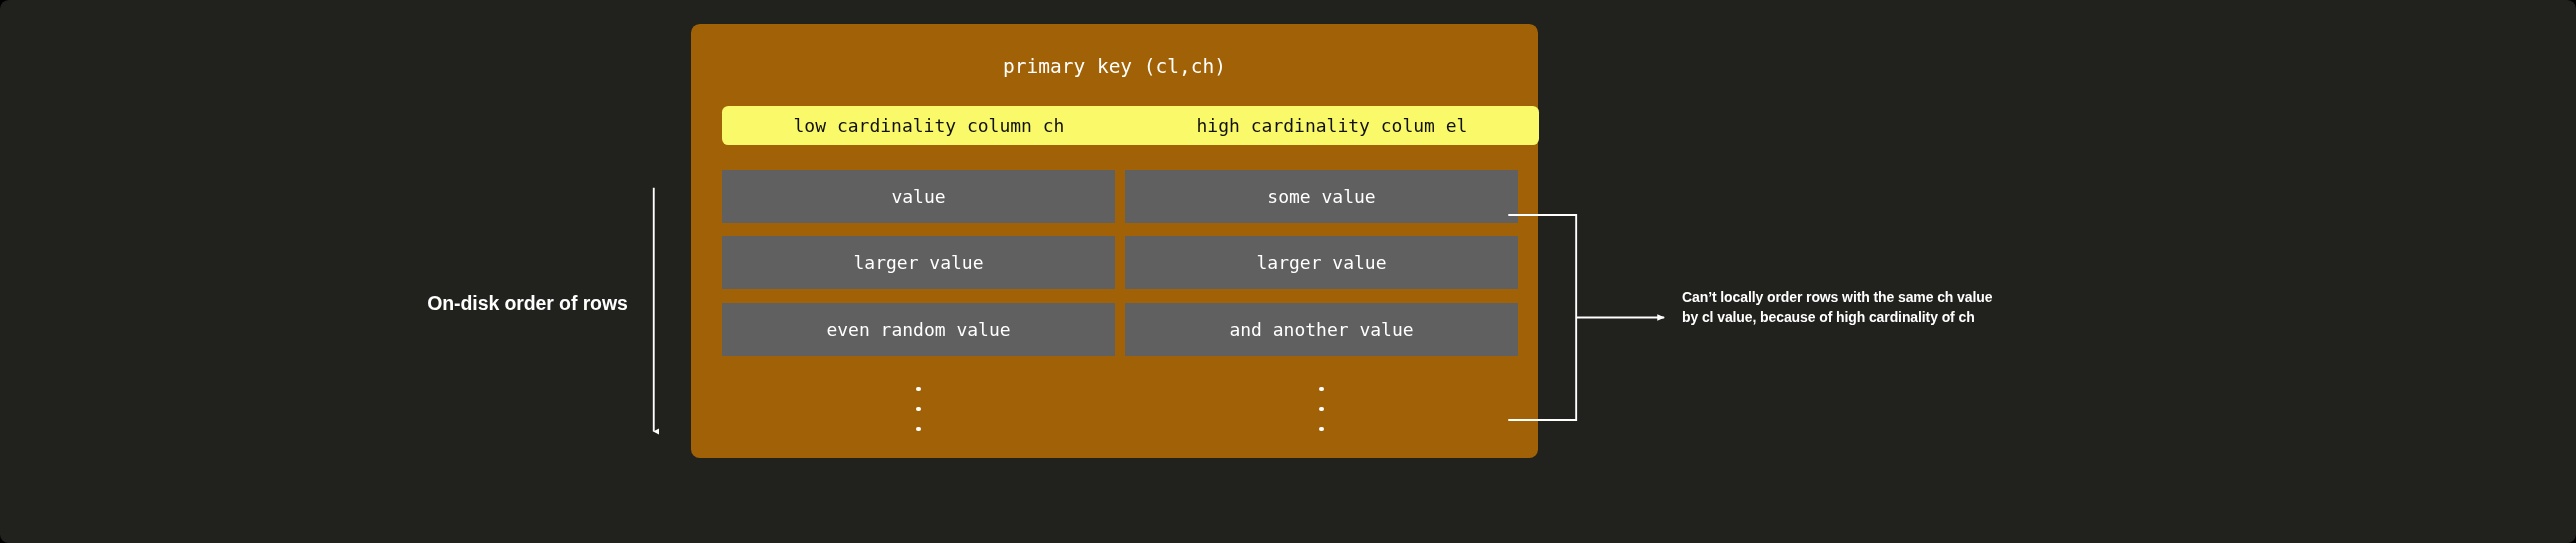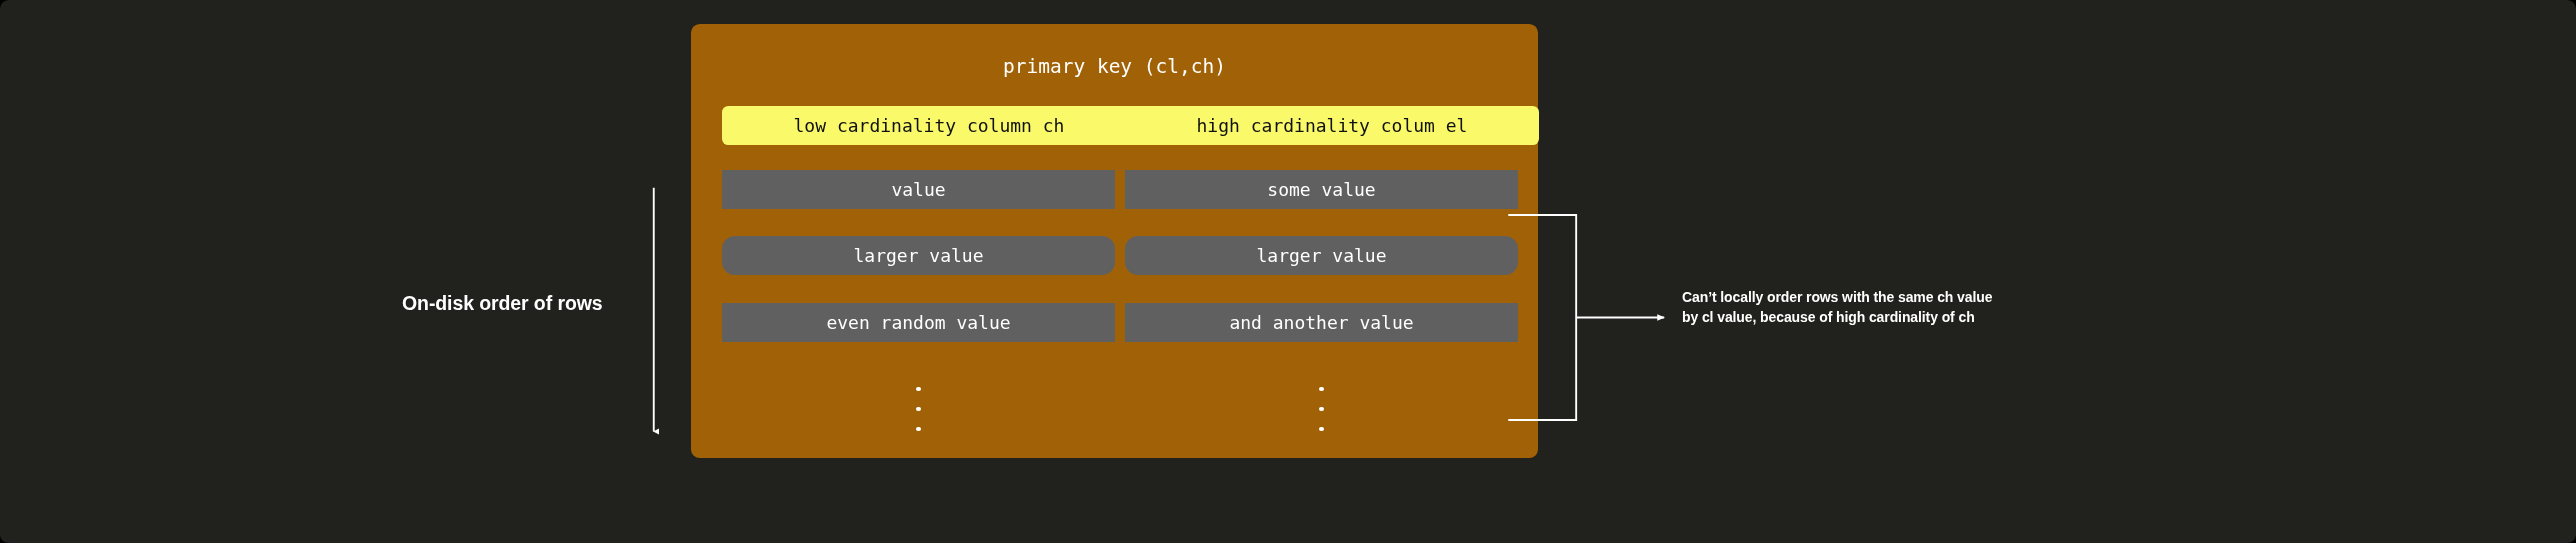--- a/index.html
+++ b/index.html
@@ -19,21 +19,21 @@
     border-radius: 8.8px;
     overflow: hidden;
   }
 
   
   #ondisk-label {
     position: absolute;
     left: 402px;
     top: 292px;
     width: 251px;
-    text-align: left;
+    text-align: center;
     color: #ffffff;
     font-size: 19.5px;
     font-weight: 700;
     letter-spacing: -0.1px;
     white-space: nowrap;
   }
   #ondisk-arrow {
     position: absolute;
     left: 635px;
     top: 182px;
@@ -84,32 +84,32 @@
     font-size: 18px;
     display: flex;
     align-items: center;
     justify-content: center;
     box-sizing: border-box;
   }
 
   .val-box {
     position: absolute;
     width: 393px;
-    height: 39px;
+    height: 53px;
     background: #606060;
     color: #ffffff;
     font-family: "DejaVu Sans Mono", "Liberation Mono", monospace;
     font-size: 18px;
     display: flex;
     align-items: center;
     justify-content: center;
     box-sizing: border-box;
   }
   .val-box.r0 { top: 146px; }
-  .val-box.r1 { top: 212px; border-radius: 13px; }
+  .val-box.r1 { top: 212px; }
   .val-box.r2 { top: 279px; }
 
   .vdots {
     position: absolute;
     top: 363px;
     width: 393px;
     height: 44px;
     display: flex;
     flex-direction: column;
     align-items: center;

